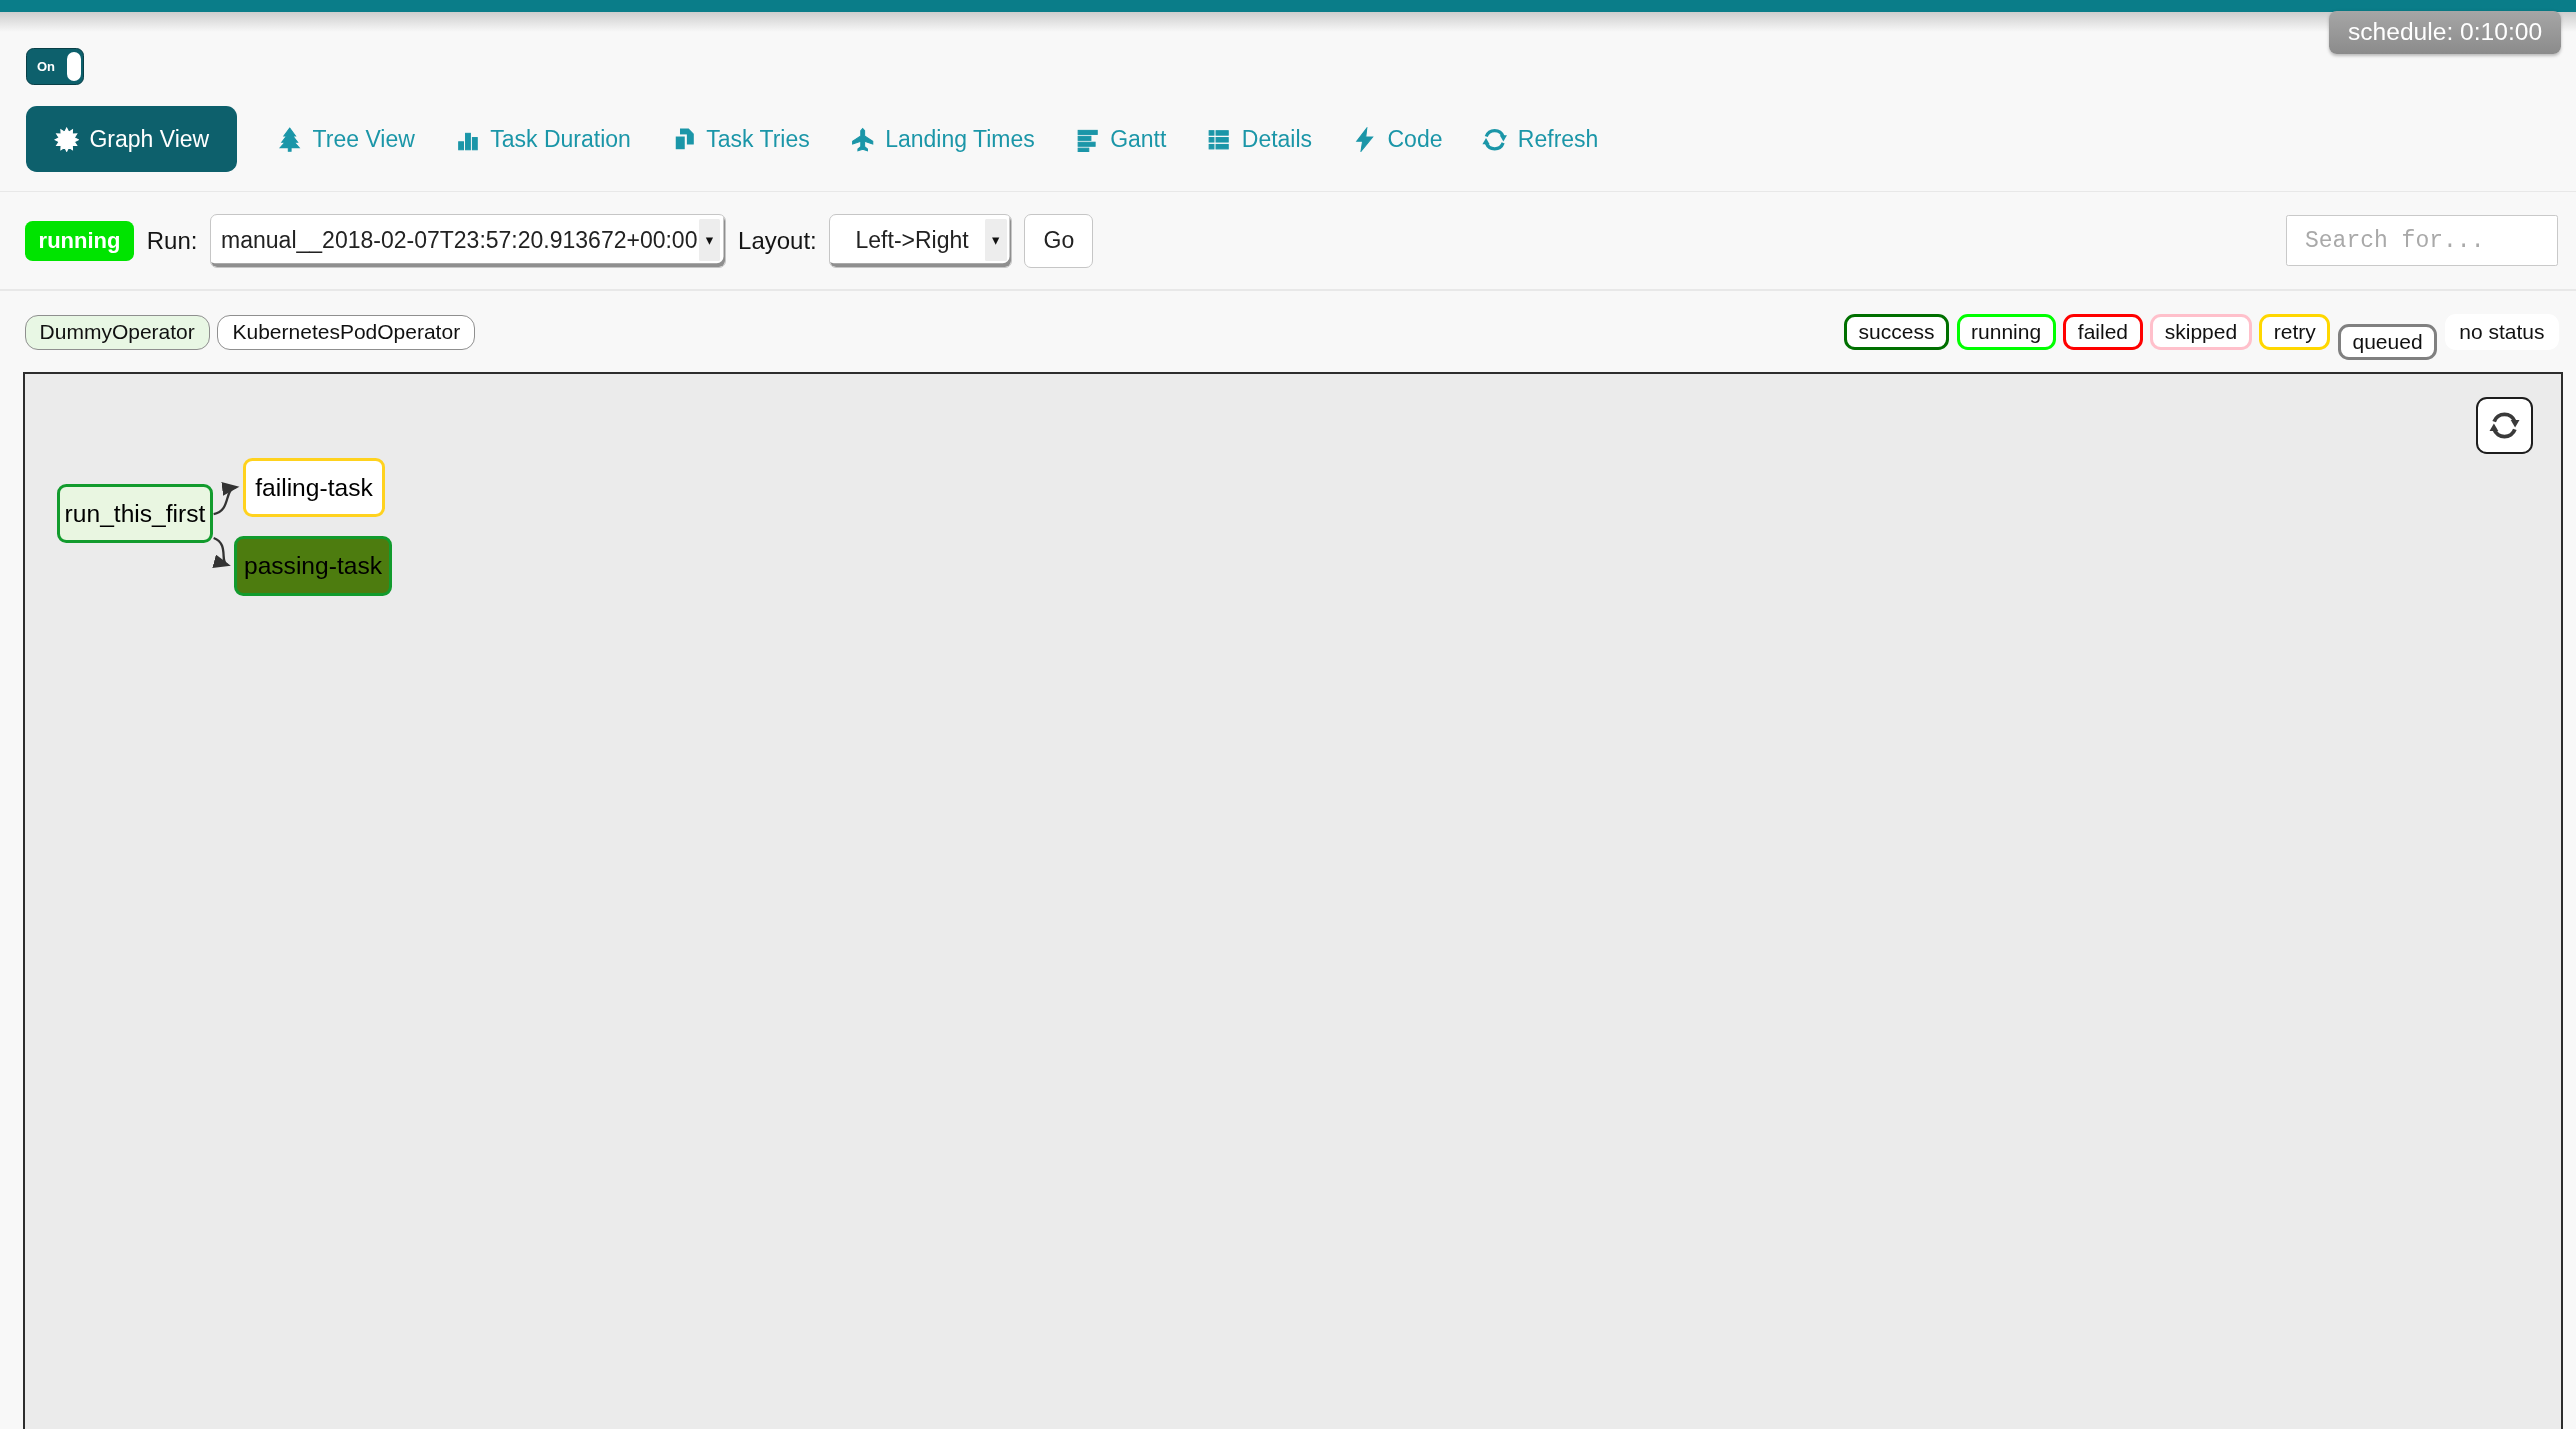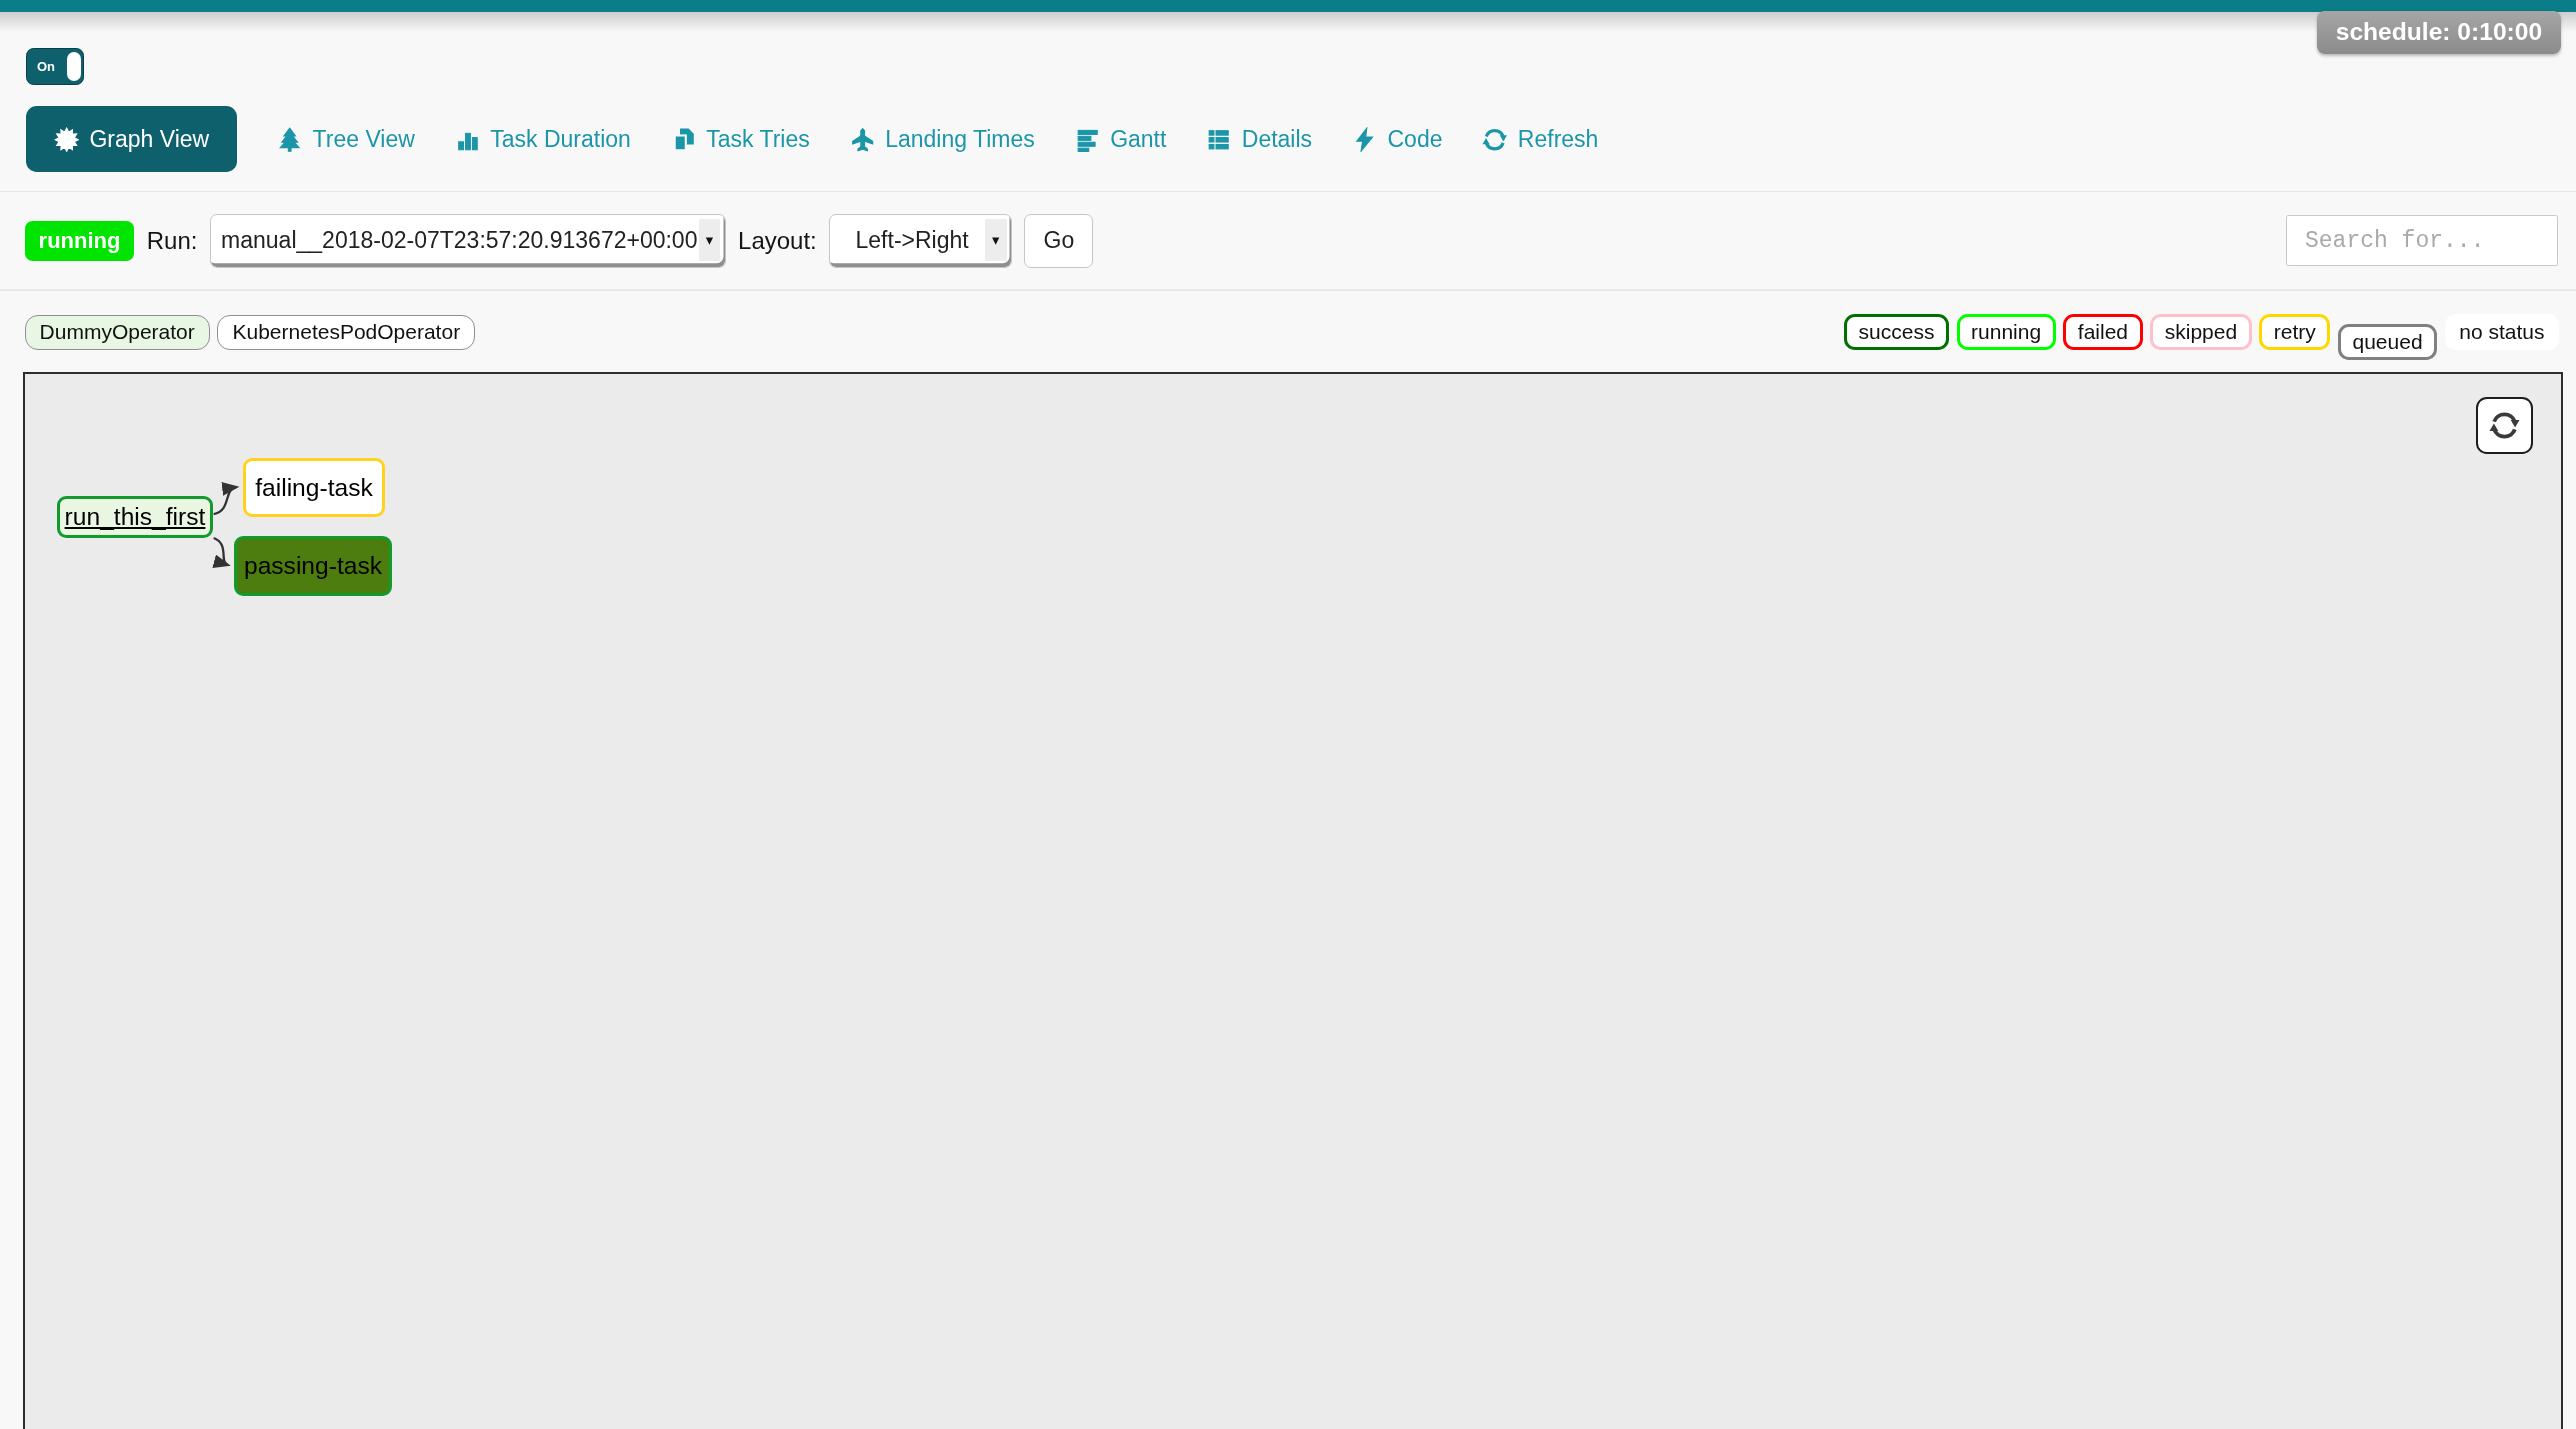--- a/index.html
+++ b/index.html
@@ -19,21 +19,21 @@
   .header-row { display:flex; align-items:center; gap:21.5px; margin:7.7px 0 0 26px; height:54px; }
   .toggle { width:58px; height:37px; border-radius:7.7px; position:relative;
     display:flex; align-items:center; border:1.5px solid #093f47; cursor:pointer; }
   .toggle-label { color:#fff; font-size:13px; font-weight:bold; margin-left:10px; }
   .toggle-knob { position:absolute; right:2.3px; top:2.3px; width:14px; height:29px;
     background:#fff; border-radius:7px; }
   .page-title { font-size:35px; font-weight:bold; letter-spacing:0.4px; }
   .dag-prefix { color:#aeaeae; }
   .dag-name { color:#3b3b3b; }
   .schedule-badge { position:absolute; top:10.8px; right:15.4px;
-    background:linear-gradient(#a6a6a6,#8b8b8b); color:#fff; font-weight:bold;
+    background:linear-gradient(#a6a6a6,#8b8b8b); color:#fff; font-weight:normal;
     font-size:24.6px; padding:7.7px 18.5px; border-radius:7.7px; box-shadow:0 1.5px 3.1px rgba(0,0,0,.25); }
 
   
   .nav-row { display:flex; align-items:center; gap:40px; margin:12.3px 0 0 26px; height:66px; }
   .nav-tab { display:flex; align-items:center; gap:10px; font-size:23px;
     color:#1b96a8; cursor:pointer; white-space:nowrap; }
   .nav-tab svg { width:25.4px; height:25.4px; fill:currentColor; stroke:currentColor; }
   .nav-tab.active { color:#fff; border-radius:10.8px; padding:0 28px; height:66px; }
 
   .divider { height:1.5px; background:#e8e8e8; width:100%; }
@@ -75,21 +75,21 @@
   .graph { position:relative; margin:21.5px 13px 0 23px; height:1123px;
     background:#ebebeb; border:2.3px solid #2d2d2d; }
   .graph-refresh { position:absolute; top:23px; right:28px; width:57px; height:57px;
     background:#fff; border:2.3px solid #1d1d1d; border-radius:10.8px;
     display:flex; align-items:center; justify-content:center; cursor:pointer; }
   .graph-refresh svg { width:31px; height:31px; fill:#3a3a3a; stroke:#3a3a3a; }
   .edges { position:absolute; left:0; top:0; width:539px; height:308px; }
   .node { position:absolute; border:3.8px solid; border-radius:9.2px;
     display:flex; align-items:center; justify-content:center;
     font-size:24.6px; color:#000; cursor:pointer; background:#fff; }
-  .node-run-this-first { left:32px; top:122px; width:156px; height:42px;text-decoration:underline; }
+  .node-run-this-first { left:32px; top:110px; width:156px; height:59px; }
   .node-failing-task  { left:218px; top:84px; width:142px; height:59px; }
   .node-passing-task  { left:209px; top:162px; width:158px; height:60px; }
 </style>
 </head>
 <body>
 
 <div class="topbar" style="background-color: rgb(10, 125, 137);"></div>
 <div class="top-shadow"></div>
 
 <div class="schedule-badge">schedule: 0:10:00</div>

